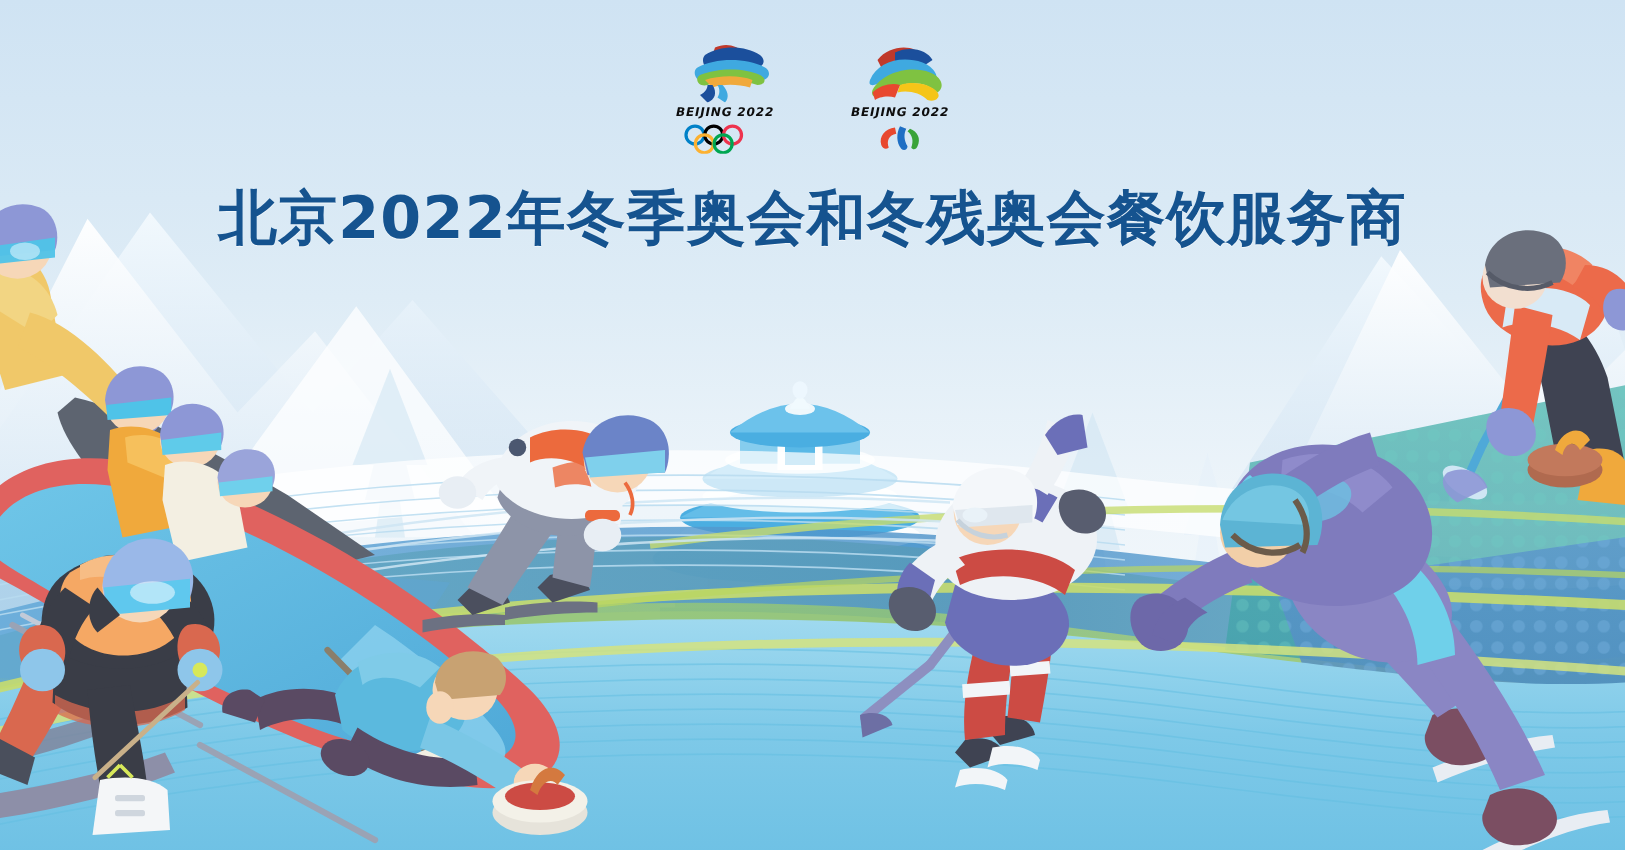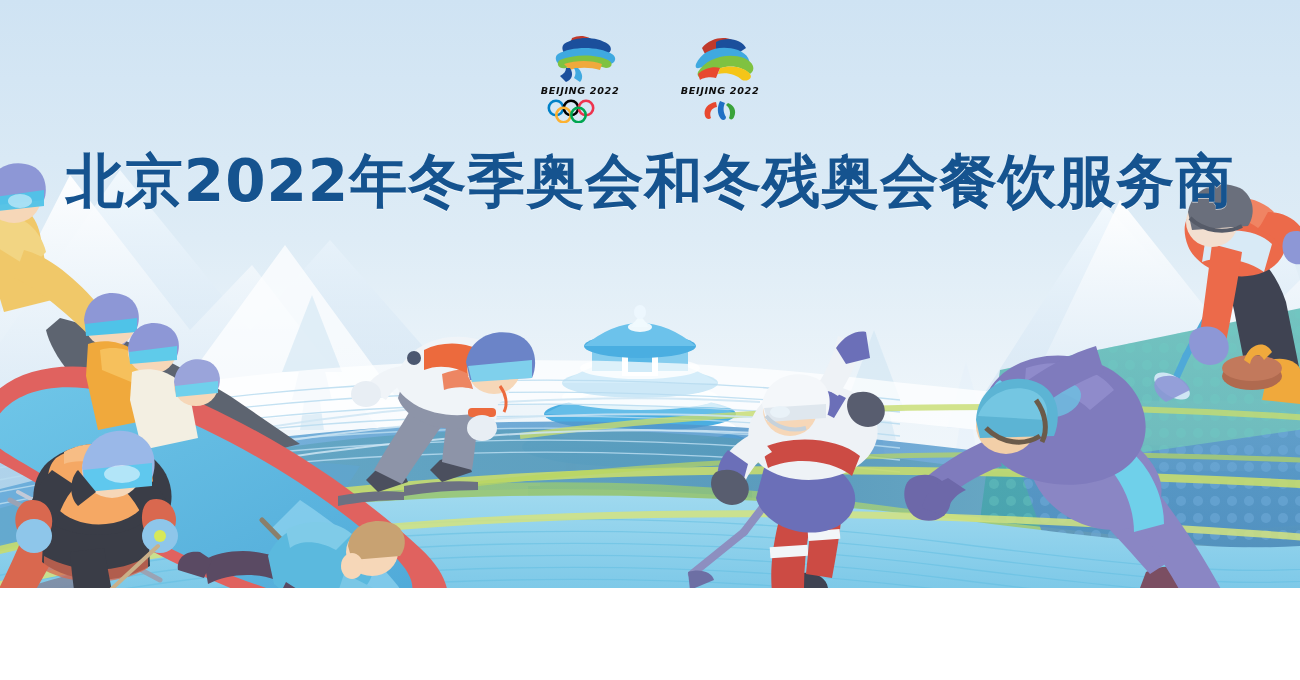--- a/index.html
+++ b/index.html
@@ -3,21 +3,21 @@
 <meta charset="utf-8">
 <style>
   * { margin:0; padding:0; box-sizing:border-box; }
   html,body { background:#ffffff; }
   body {
     font-family:"Liberation Sans","DejaVu Sans",sans-serif;
   }
   #banner {
     position:relative;
     width:1300px;
-    height:588px;
+    height:680px;
     overflow:hidden;
     background:linear-gradient(180deg,#cfe3f3 0%,#dceaf5 28%,#e9f2f9 48%,#f2f8fb 60%);
   }
   svg.full { position:absolute; left:0; top:0; width:1300px; height:680px; display:block; }
 
   
   #logo-row {
     position:absolute;
     left:0; right:0; top:30px;
     display:flex;
@@ -40,21 +40,21 @@
   }
   .logo-sym { height:26px; display:flex; align-items:center; justify-content:center; margin-top:2px; }
 
   
   #title {
     position:absolute;
     top:143px; left:0; right:0;
     text-align:center;
     z-index:45;
     font-family:"DejaVu Sans","Liberation Sans",sans-serif;
-    font-size:58px;
+    font-size:47px;
     font-weight:bold;
     letter-spacing:1px;
     color:#15538f;
     text-shadow:0 1px 0 rgba(255,255,255,0.55);
     white-space:nowrap;
   }
 </style>
 </head>
 <body>
 

